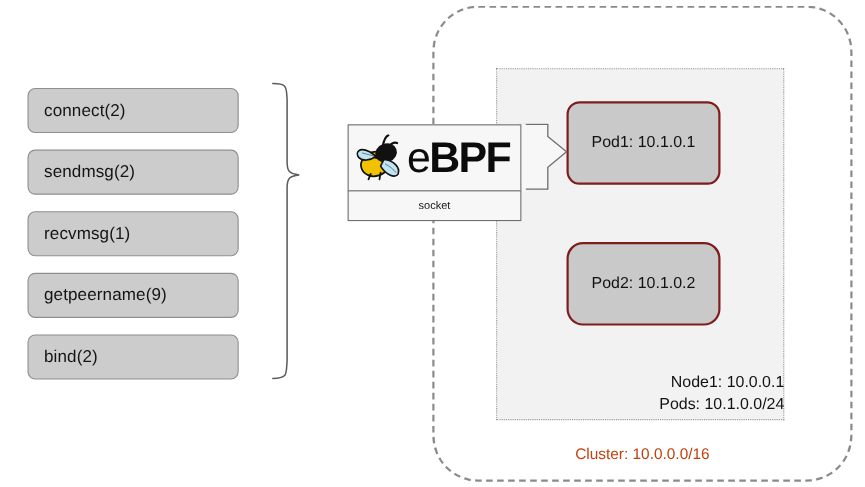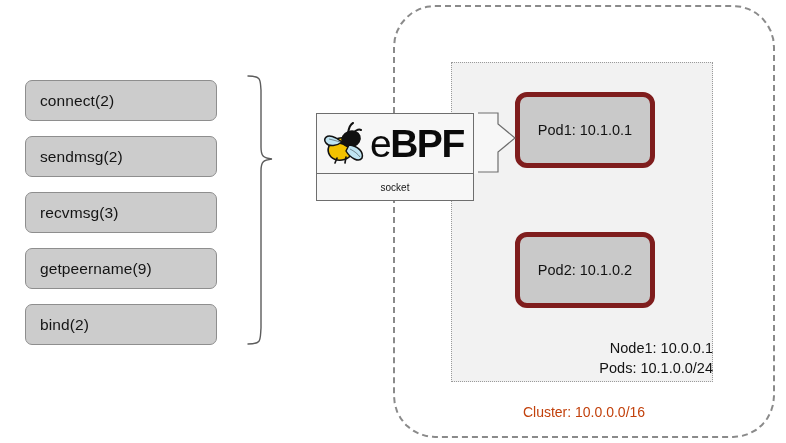--- a/index.html
+++ b/index.html
@@ -147,30 +147,30 @@
     background: #f2f2f2;
     border: 1.5px dotted #9a9a9a;
   }
   .pod-box {
     position: absolute;
     left: 515px;
     width: 140px;
     height: 76px;
     box-sizing: border-box;
     background: #c9c9c9;
-    border: 5px solid #7f1d1d;
+    border: 2px solid #7f1d1d;
     border-radius: 12px;
     display: flex;
     align-items: center;
     justify-content: center;
     font-size: 14.5px;
     color: #121212;
   }
   #pod-1 { top: 92px; }
-  #pod-2 { top: 232px; }
+  #pod-2 { top: 220px; border-radius: 15px; }
 
   #node-label {
     position: absolute;
     left: 451px;
     top: 338px;
     width: 262px;
     text-align: right;
     font-size: 14.5px;
     line-height: 20px;
     color: #131313;
@@ -182,21 +182,21 @@
 
 <div id="canvas">
 
   <div class="syscall-box" style="top:80px">
     <span>connect(2)</span>
   </div>
   <div class="syscall-box" style="top:136px">
     <span>sendmsg(2)</span>
   </div>
   <div class="syscall-box" style="top:192px">
-    <span>recvmsg(3)</span>
+    <span>recvmsg(1)</span>
   </div>
   <div class="syscall-box" style="top:248px">
     <span>getpeername(9)</span>
   </div>
   <div class="syscall-box" style="top:304px">
     <span>bind(2)</span>
   </div>
 
   <svg id="brace-svg" viewBox="0 0 48 286">
     <path d="M 16 4

